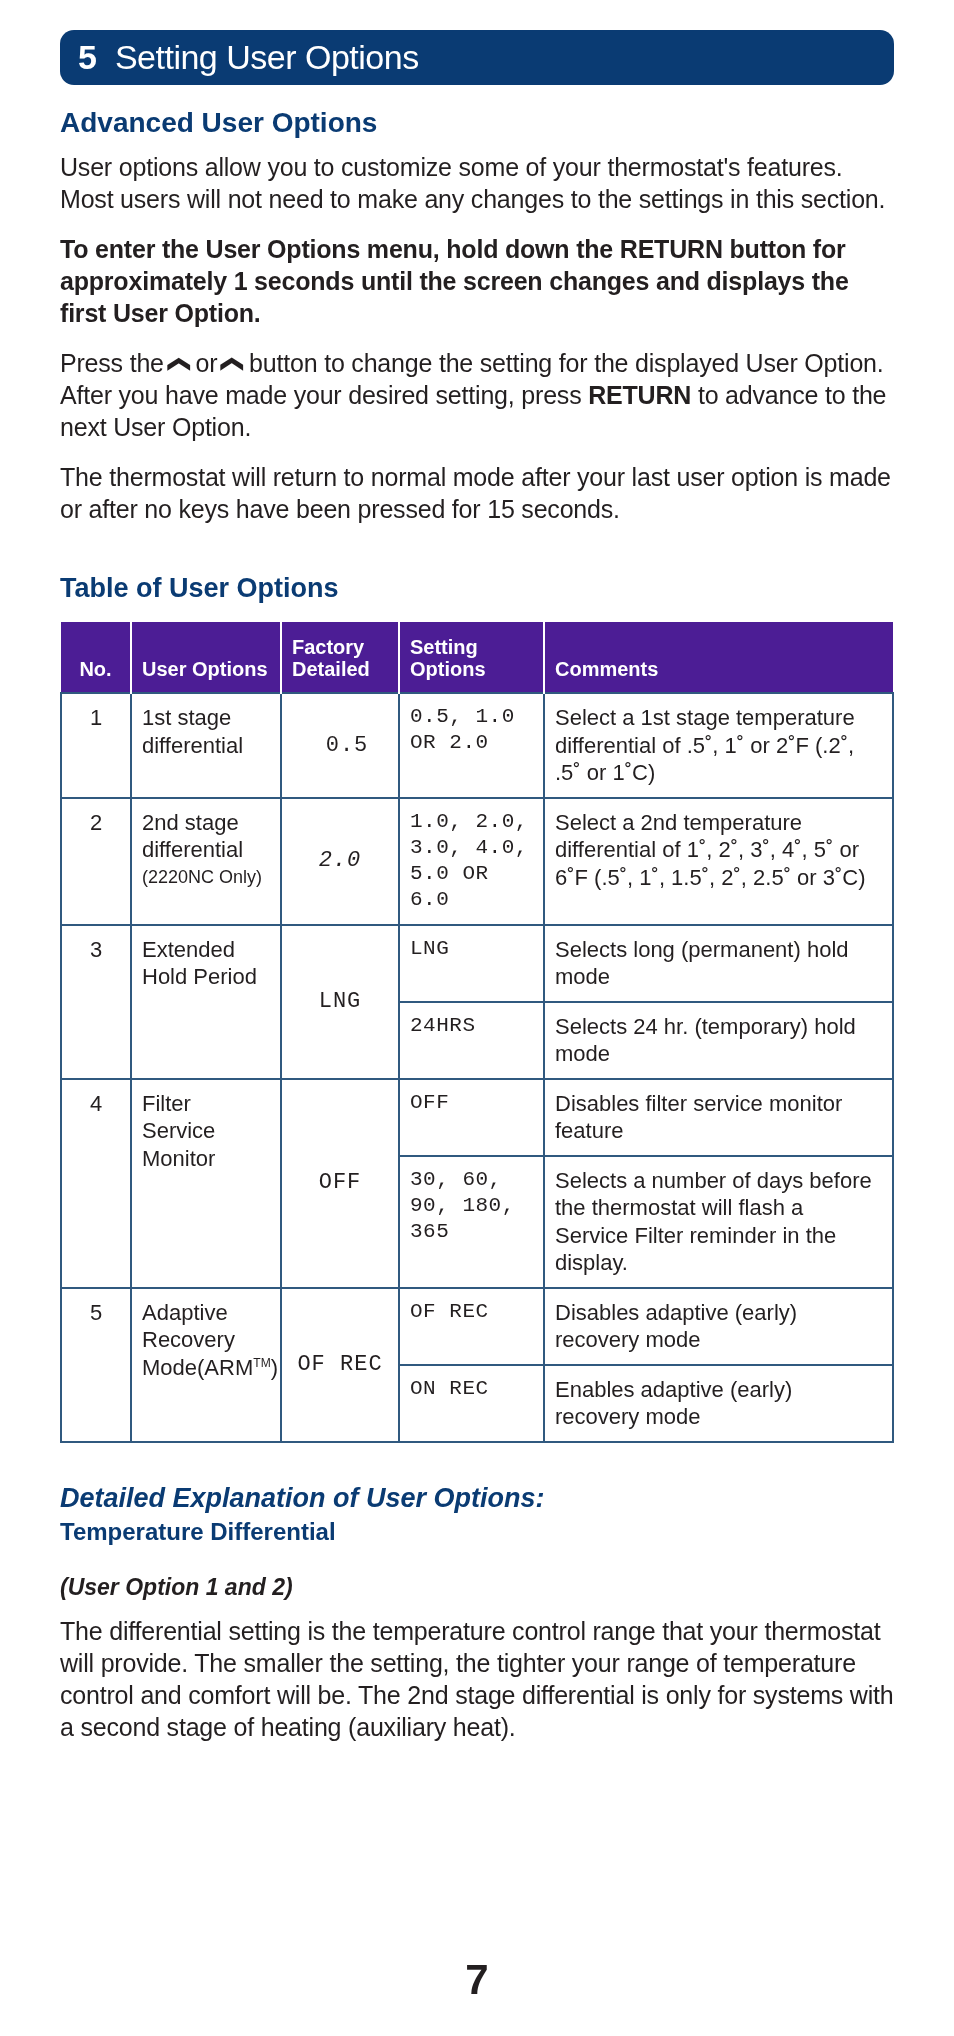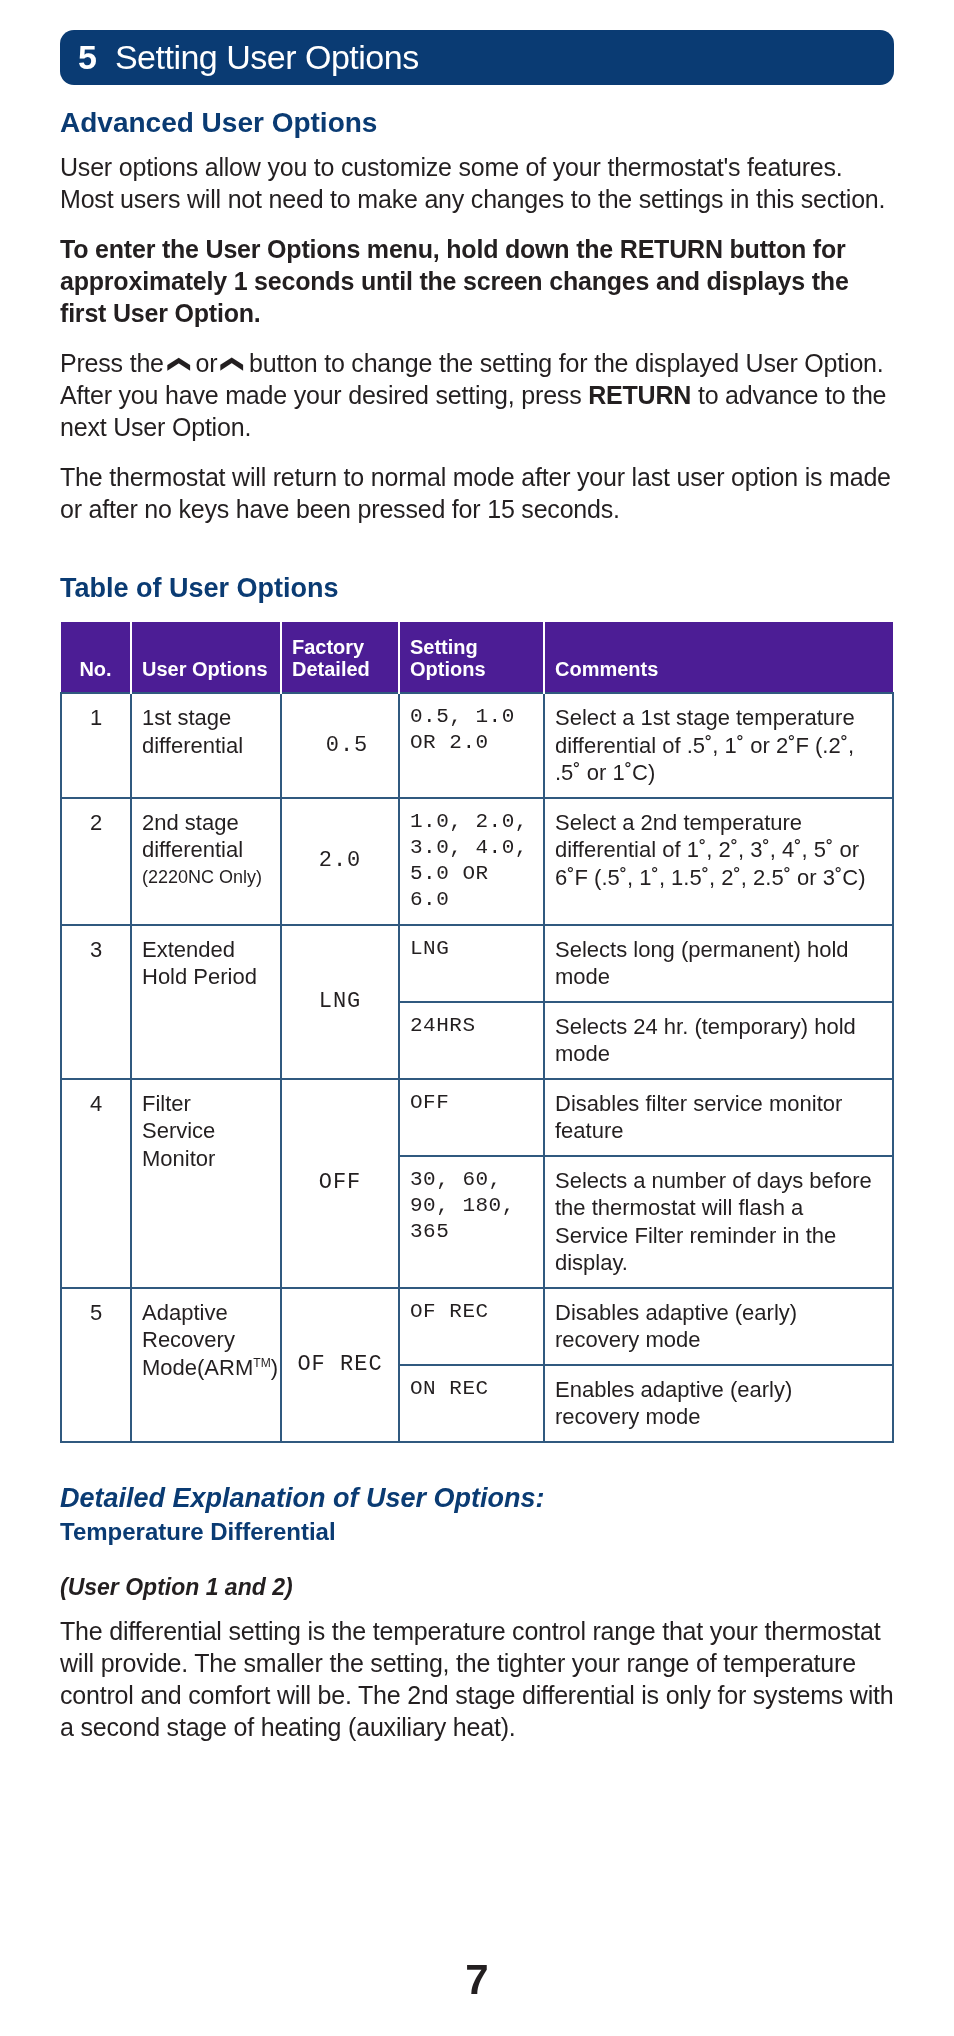--- a/index.html
+++ b/index.html
@@ -178,21 +178,21 @@
       <tr data-name="table-row">
         <td class="no" rowspan="1" data-name="cell-no">1</td>
         <td class="opt" rowspan="1" data-name="cell-option">1st stage differential</td>
         <td class="def" rowspan="1" data-name="cell-default" style="vertical-align: middle; padding-left: 24px;">0.5</td>
         <td class="set" data-name="cell-setting">0.5, 1.0 OR 2.0</td>
         <td data-name="cell-comment">Select a 1st stage temperature differential of .5˚, 1˚ or 2˚F (.2˚, .5˚ or 1˚C)</td>
       </tr>
       <tr data-name="table-row">
         <td class="no" rowspan="1" data-name="cell-no">2</td>
         <td class="opt" rowspan="1" data-name="cell-option">2nd stage differential<span class="note" data-name="cell-option-note">(2220NC Only)</span></td>
-        <td class="def" rowspan="1" data-name="cell-default" style="vertical-align: middle;">2.0</td>
+        <td class="def" rowspan="1" data-name="cell-default" style="vertical-align: middle; font-style: italic;">2.0</td>
         <td class="set" data-name="cell-setting">1.0, 2.0, 3.0, 4.0, 5.0 OR 6.0</td>
         <td data-name="cell-comment">Select a 2nd temperature differential of 1˚, 2˚, 3˚, 4˚, 5˚ or 6˚F (.5˚, 1˚, 1.5˚, 2˚, 2.5˚ or 3˚C)</td>
       </tr>
       <tr data-name="table-row">
         <td class="no" rowspan="2" data-name="cell-no">3</td>
         <td class="opt" rowspan="2" data-name="cell-option">Extended Hold Period</td>
         <td class="def" rowspan="2" data-name="cell-default" style="vertical-align: middle;">LNG</td>
         <td class="set" data-name="cell-setting">LNG</td>
         <td data-name="cell-comment">Selects long (permanent) hold mode</td>
       </tr>

